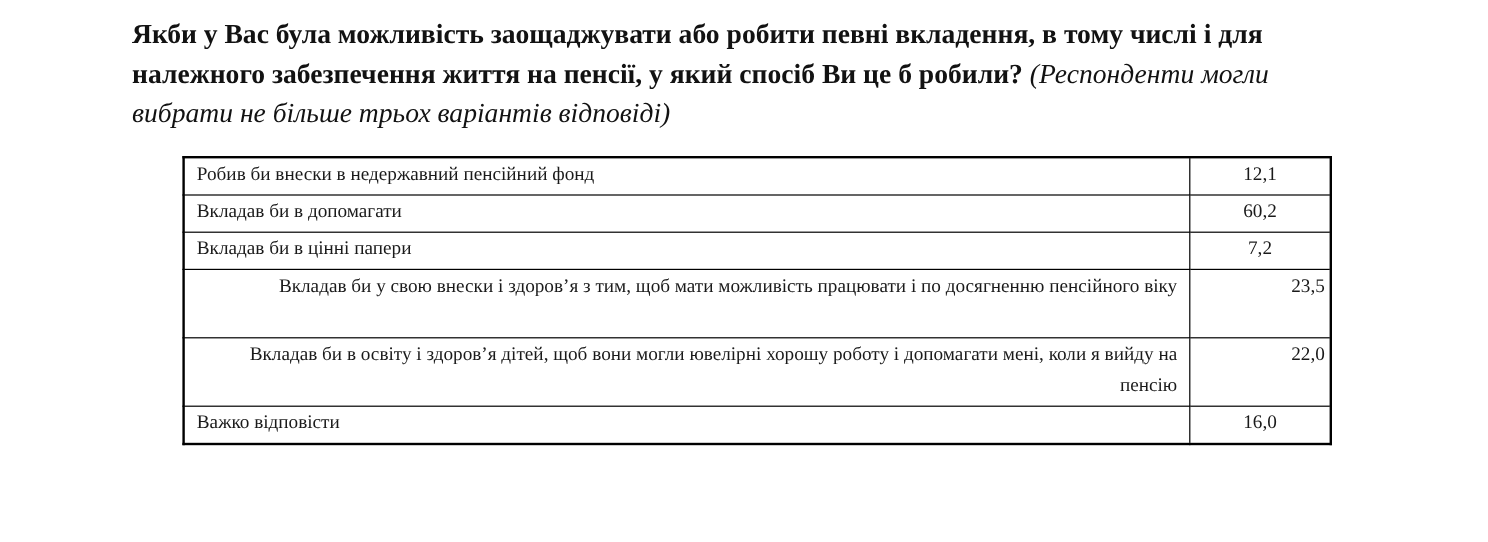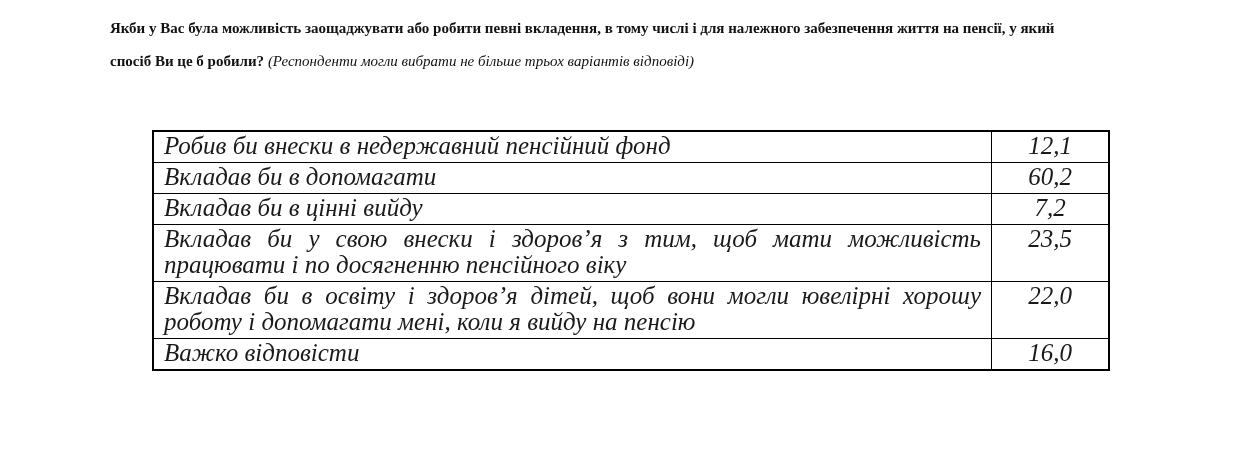--- a/index.html
+++ b/index.html
@@ -10,21 +10,21 @@
     font-family: "Liberation Serif", serif;
     color: #161616;
     position: relative;
     overflow: hidden;
   }
   .question {
     position: absolute;
     left: 110px;
     top: 12px;
     width: 985px;
-    font-size: 15px;
+    font-size: 23px;
     line-height: 33px;
     font-weight: bold;
     color: #121212;
   }
   .question .note {
     font-weight: normal;
     font-style: italic;
   }
   .tbl-wrap {
     position: absolute;
@@ -33,56 +33,55 @@
   }
   table.results {
     border-collapse: collapse;
     width: 958px;
     table-layout: fixed;
   }
   table.results { border: 2px solid #000; }
   table.results td {
     border: 1.5px solid #000;
     vertical-align: top;
-    font-size: 25px;
+    font-size: 16px;
     line-height: 26px;
     color: #1a1a1a;
-    font-style: italic;
   }
   td.label-cell {
     padding: 1px 10px 3px 10px;
     text-align: justify;
   }
   td.value-cell {
     width: 108px;
     text-align: center;
     padding: 1px 4px 3px 4px;
   }
-  tr.tall td { height: 52px; }
+  tr.tall td { height: 52px; text-align: right; }
 </style>
 </head>
 <body>
 
 <div class="question">
   <span>Якби у Вас була можливість заощаджувати або робити певні вкладення, в тому числі і для належного забезпечення життя на пенсії, у який спосіб Ви це б робили? </span><span class="note">(Респонденти могли вибрати не більше трьох варіантів відповіді)</span>
 </div>
 
 <div class="tbl-wrap">
   <table class="results">
     <tbody>
       <tr>
         <td class="label-cell">Робив би внески в недержавний пенсійний фонд</td>
         <td class="value-cell">12,1</td>
       </tr>
       <tr>
         <td class="label-cell">Вкладав би в допомагати</td>
         <td class="value-cell">60,2</td>
       </tr>
       <tr>
-        <td class="label-cell">Вкладав би в цінні вийду</td>
+        <td class="label-cell">Вкладав би в цінні папери</td>
         <td class="value-cell">7,2</td>
       </tr>
       <tr class="tall">
         <td class="label-cell">Вкладав би у свою внески і здоров’я з тим, щоб мати можливість працювати і по досягненню пенсійного віку</td>
         <td class="value-cell">23,5</td>
       </tr>
       <tr class="tall">
         <td class="label-cell">Вкладав би в освіту і здоров’я дітей, щоб вони могли ювелірні хорошу роботу і допомагати мені, коли я вийду на пенсію</td>
         <td class="value-cell">22,0</td>
       </tr>

